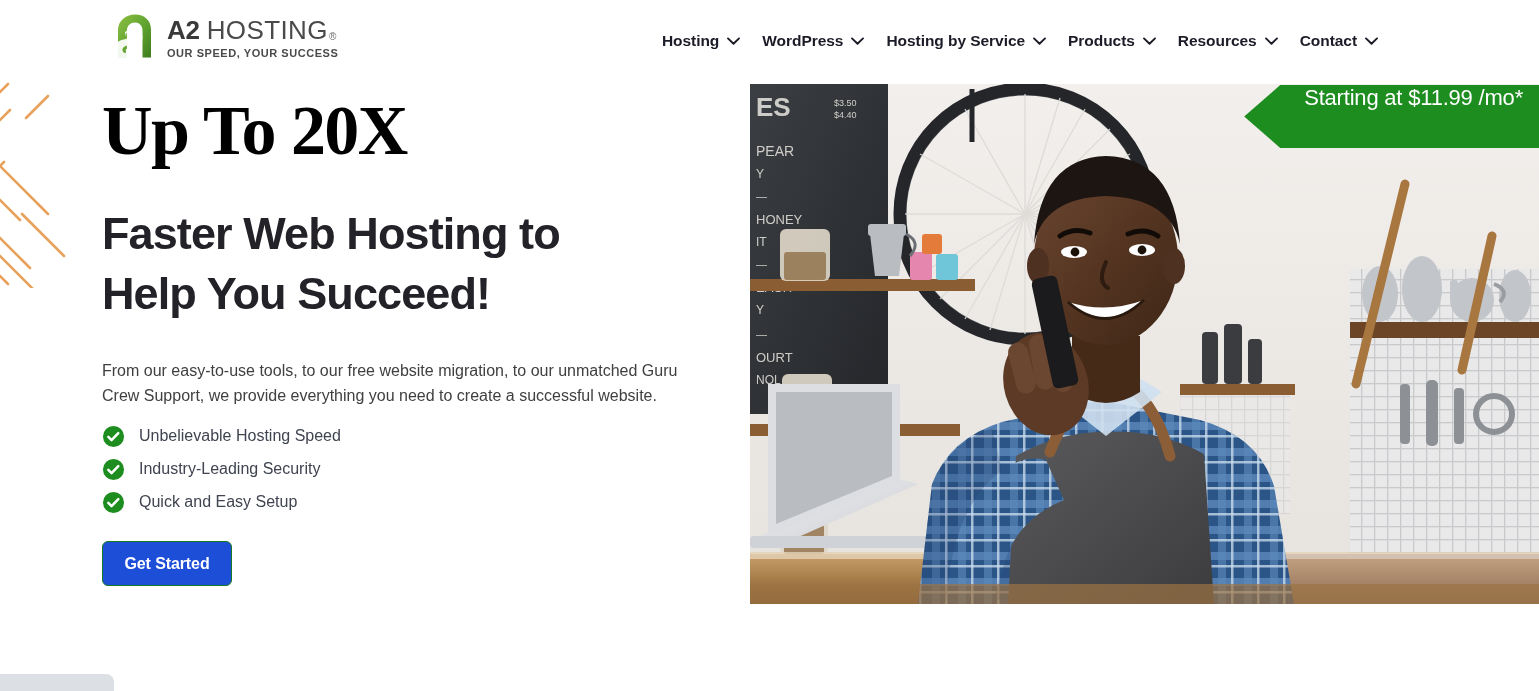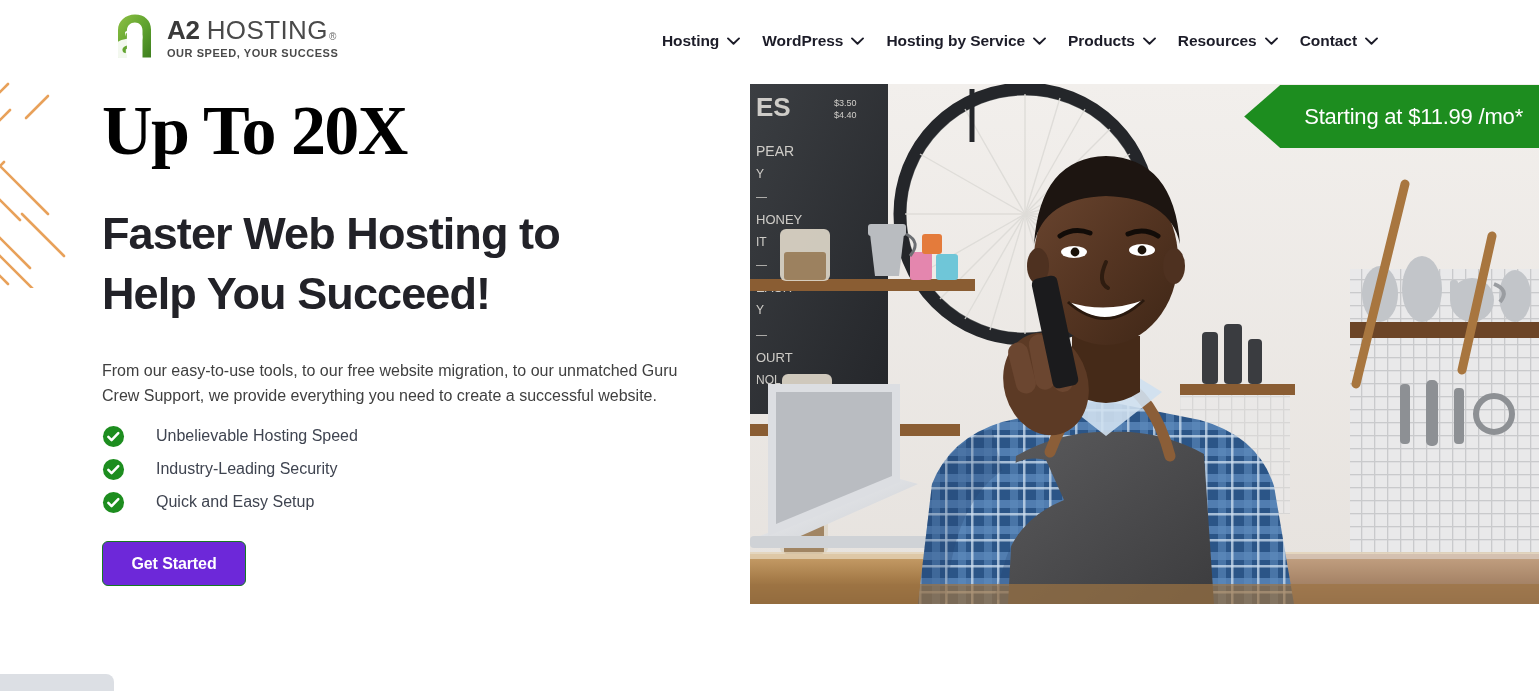--- a/index.html
+++ b/index.html
@@ -154,21 +154,21 @@
     width: 616px;
   }
 
   .feature-list {
     list-style: none;
     margin-top: 17px;
   }
   .feature-item {
     display: flex;
     align-items: center;
-    gap: 31px;
+    gap: 14px;
     margin-bottom: 11px;
     height: 22px;
   }
   .check-icon { width: 23px; height: 23px; display: block; flex: 0 0 auto; }
   .feature-label {
     font-family: "Liberation Sans", sans-serif;
     font-size: 16px;
     font-weight: 400;
     color: #3f4450;
     line-height: 1;
@@ -187,24 +187,24 @@
     border-radius: 6px;
     cursor: pointer;
     display: flex;
     align-items: center;
     justify-content: center;
     height: 45px;
     letter-spacing: -0.1px;
     text-decoration: none;
   }
   .btn-primary {
-    background: #6d28d9;
+    background: #1d4ed8;
     color: #ffffff;
     border: 1px solid #157a22;
-    width: 144px;
+    width: 130px;
   }
   .btn-secondary {
     background: #ffffff;
     color: #157a22;
     border: 1.5px solid #157a22;
     width: 184px;
   }
 
   
   .hero-media {
@@ -217,21 +217,21 @@
   }
   .hero-photo { position: absolute; inset: 0; width: 100%; height: 100%; display: block; }
 
   .price-banner {
     position: absolute;
     right: 0;
     top: 85px;
     height: 63px;
     z-index: 20;
     display: flex;
-    align-items: center;
+    align-items: flex-start;
     padding-left: 60px;
     padding-right: 16px;
     background: #1d8d1f;
     color: #ffffff;
     -webkit-clip-path: polygon(36px 0, 100% 0, 100% 100%, 36px 100%, 0 50%);
     clip-path: polygon(36px 0, 100% 0, 100% 100%, 36px 100%, 0 50%);
   }
   .price-banner-text {
     font-family: "Liberation Sans", sans-serif;
     font-size: 22px;

